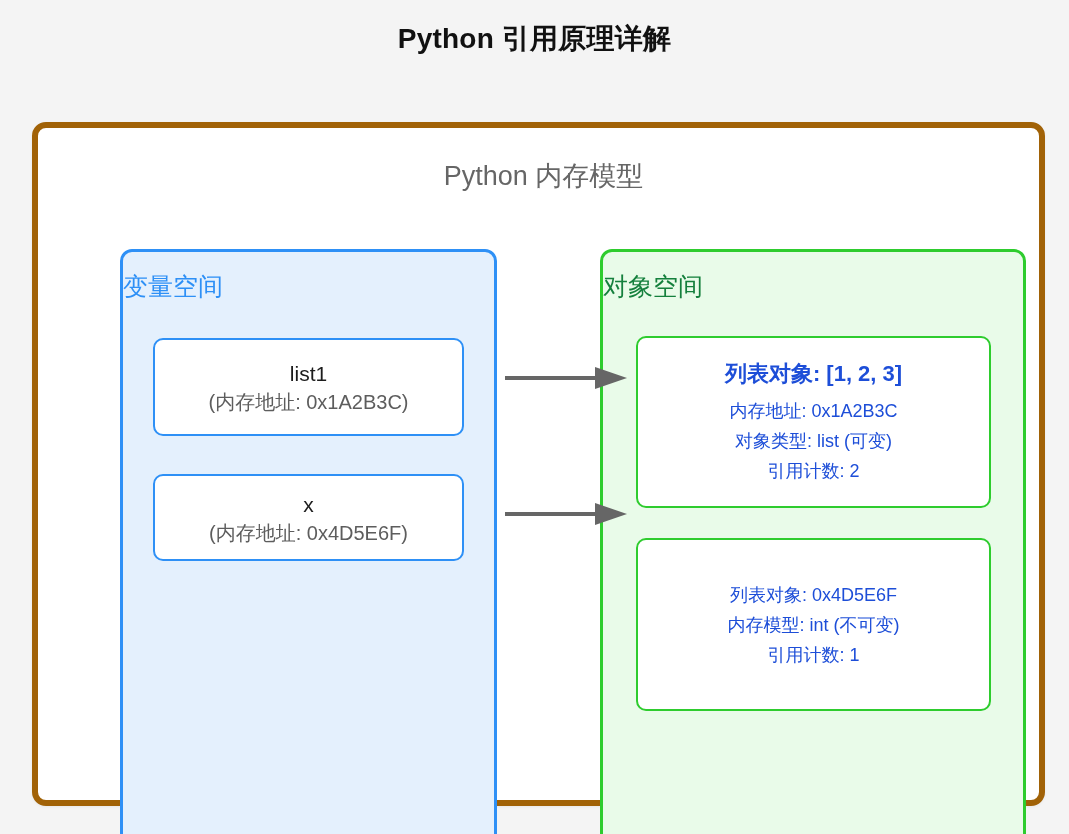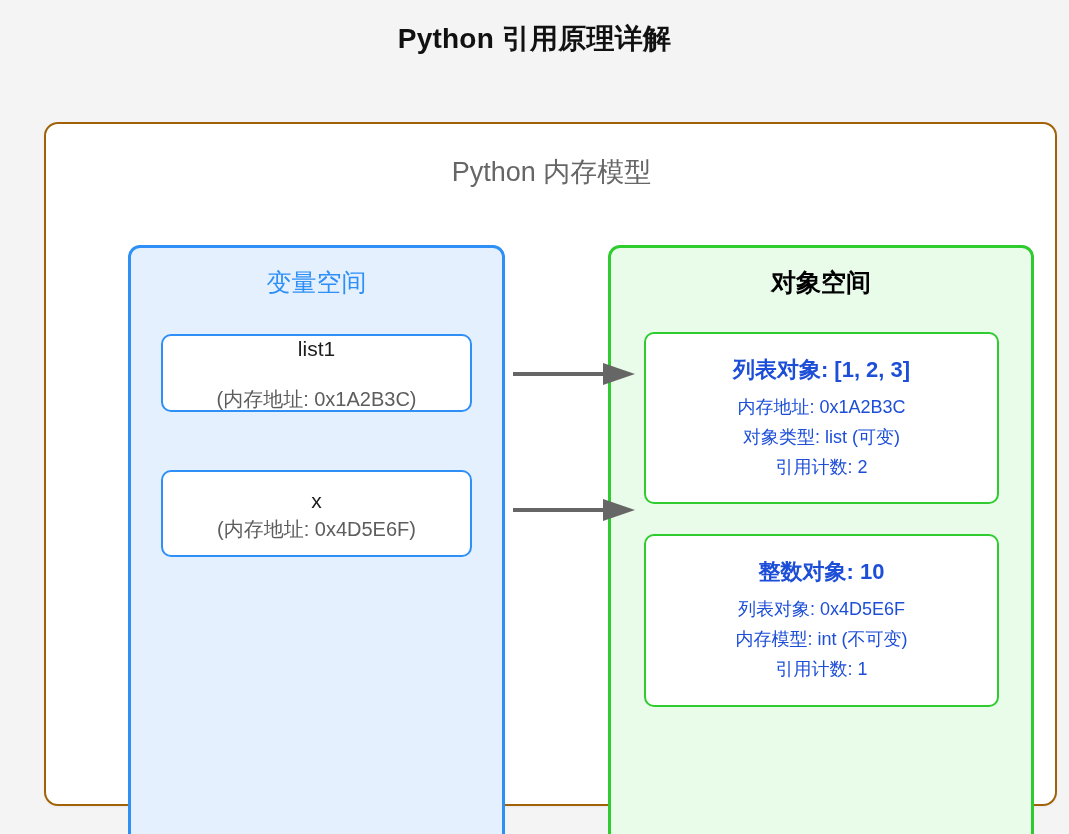--- a/index.html
+++ b/index.html
@@ -27,27 +27,27 @@
     width: 1069px;
     text-align: center;
     font-size: 28px;
     font-weight: bold;
     color: #111111;
     letter-spacing: 0.2px;
   }
 
   .outer-card {
     position: absolute;
-    left: 44px;
+    left: 32px;
     top: 122px;
     width: 1013px;
     height: 684px;
     box-sizing: border-box;
     background: #ffffff;
-    border: 2px solid #a16207;
+    border: 6px solid #a16207;
     border-radius: 14px;
     box-shadow: 0 1px 3px rgba(0,0,0,0.05);
   }
 
   .diagram-subtitle {
     position: absolute;
     left: 0;
     top: 30px;
     width: 1011px;
     text-align: center;
@@ -78,44 +78,43 @@
     height: 636px;
     background: #e9fbe9;
     border: 3px solid #2ecc2e;
   }
 
   .panel-title {
     position: absolute;
     left: 0;
     top: 18px;
     width: 100%;
-    text-align: center;
     font-size: 25px;
     font-weight: normal;
   }
   .panel-variable .panel-title { color: #2e90f6; }
-  .panel-object  .panel-title { color: #000000; font-weight: bold; }
+  .panel-object  .panel-title { color: #15803d; }
 
   .card {
     position: absolute;
     box-sizing: border-box;
     background: #ffffff;
     border-radius: 10px;
     display: flex;
     flex-direction: column;
     align-items: center;
     justify-content: center;
   }
 
   .var-card {
     left: 30px;
     width: 311px;
     border: 2px solid #2e90f6;
   }
-  .var-card.card-1 { top: 86px;  height: 78px; justify-content: space-between; }
+  .var-card.card-1 { top: 86px;  height: 98px; }
   .var-card.card-2 { top: 222px; height: 87px; }
 
   .var-name {
     font-size: 21px;
     color: #1c1c1c;
     line-height: 26px;
     margin-bottom: 4px;
   }
   .var-addr {
     font-size: 20px;
@@ -180,21 +179,20 @@
       <div class="panel-title">对象空间</div>
 
       <div class="card obj-card card-1">
         <div class="obj-title">列表对象: [1, 2, 3]</div>
         <div class="obj-line">内存地址: 0x1A2B3C</div>
         <div class="obj-line">对象类型: list (可变)</div>
         <div class="obj-line">引用计数: 2</div>
       </div>
 
       <div class="card obj-card card-2">
-        <div class="obj-title">整数对象: 10</div>
         <div class="obj-line">列表对象: 0x4D5E6F</div>
         <div class="obj-line">内存模型: int (不可变)</div>
         <div class="obj-line">引用计数: 1</div>
       </div>
     </div>
 
     <svg class="arrow arrow-1" viewBox="0 0 122 22">
       <line x1="0" y1="11" x2="93" y2="11" stroke="#666666" stroke-width="4"></line>
       <polygon points="90,0 122,11 90,22" fill="#666666"></polygon>
     </svg>

